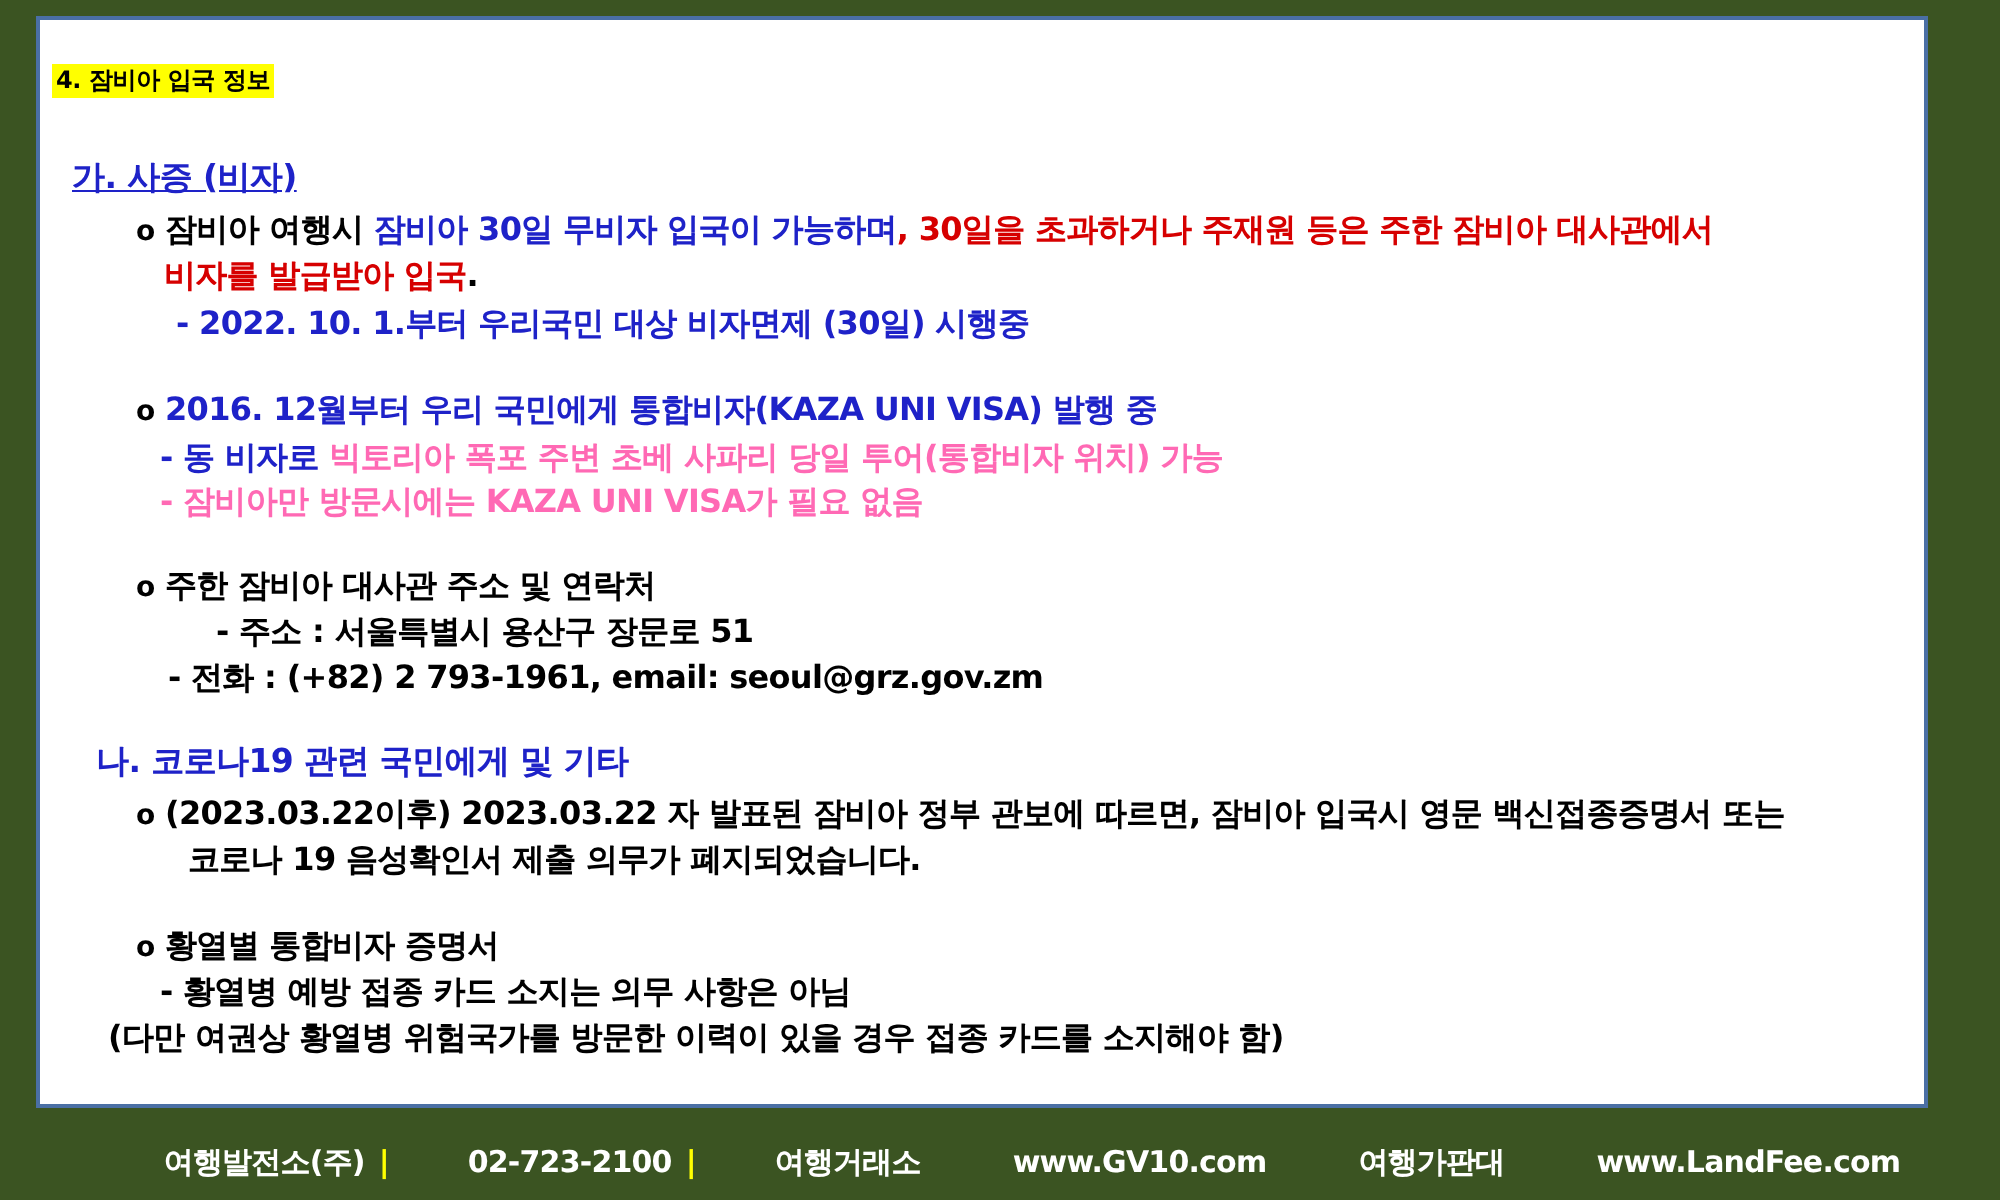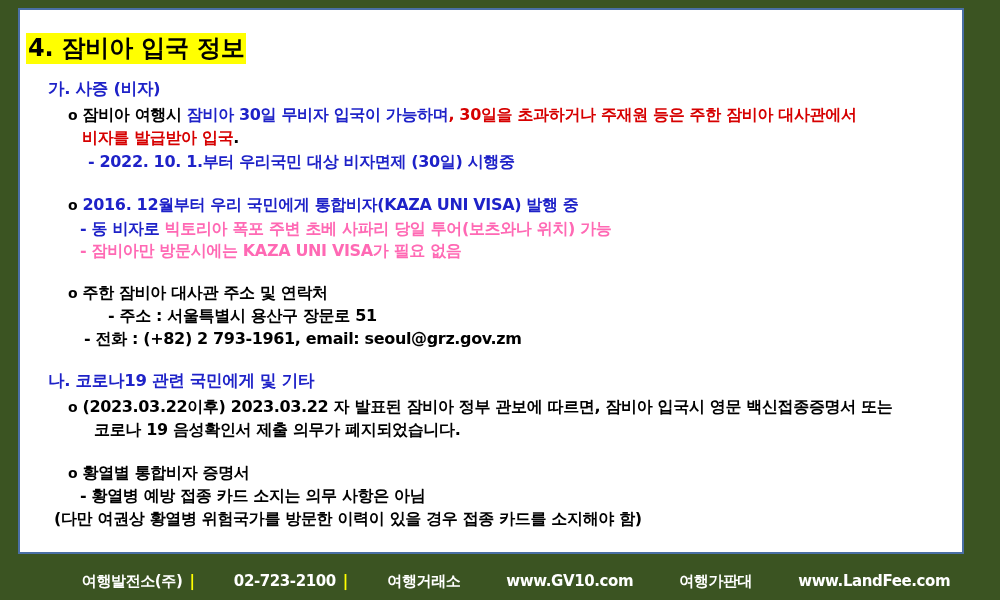--- a/index.html
+++ b/index.html
@@ -41,21 +41,21 @@
     position: relative;
     width: 100%;
     height: 100%;
   }
 
   
   #section-title {
     position: absolute;
     left: 6px;
     top: 22px;
-    font-size: 24px;
+    font-size: 12px;
     font-weight: bold;
     color: #000000;
     letter-spacing: -0.2px;
   }
   #section-title .hl {
     background: #ffff00;
     padding: 1px 2px 2px 2px;
   }
 
   
@@ -123,21 +123,21 @@
 <div id="slide">
 
   <div id="content-card">
     <div id="content-inner">
 
       <div id="section-title">
         <span class="hl">4. 잠비아 입국 정보</span>
       </div>
 
       <div class="block" style="top:68px;">
-        <span class="heading" style="margin-left:28px;">가. 사증 (비자)</span>
+        <span class="heading" style="margin-left:16px;text-decoration:underline;">가. 사증 (비자)</span>
       </div>
 
       <div class="block" style="top:93px;">
         <div class="line" style="margin-left:48px;">
           <span class="bullet-o">o</span>
           <span>잠비아 여행시 </span><span class="blue">잠비아 30일 무비자 입국이 가능하며</span><span class="red">, 30일을 초과하거나 주재원 등은 주한 잠비아 대사관에서</span>
         </div>
       </div>
 
       <div class="block" style="top:116px;">
@@ -156,21 +156,21 @@
       <div class="block" style="top:183px;">
         <div class="line" style="margin-left:48px;">
           <span class="bullet-o black">o</span>
           <span class="blue">2016. 12월부터 우리 국민에게 통합비자(KAZA UNI VISA) 발행 중</span>
         </div>
       </div>
 
       <div class="block" style="top:207px;">
         <div class="line" style="margin-left:60px;">
           <span class="blue">-</span>
-          <span class="blue">동 비자로 </span><span class="pink">빅토리아 폭포 주변 초베 사파리 당일 투어(보츠와나 위치) 가능</span>
+          <span class="blue">동 비자로 </span><span class="pink">빅토리아 폭포 주변 초베 사파리 당일 투어(통합비자 위치) 가능</span>
         </div>
       </div>
 
       <div class="block" style="top:229px;">
         <div class="line pink" style="margin-left:60px;">
           <span>-</span>
           <span>잠비아만 방문시에는 KAZA UNI VISA가 필요 없음</span>
         </div>
       </div>
 

